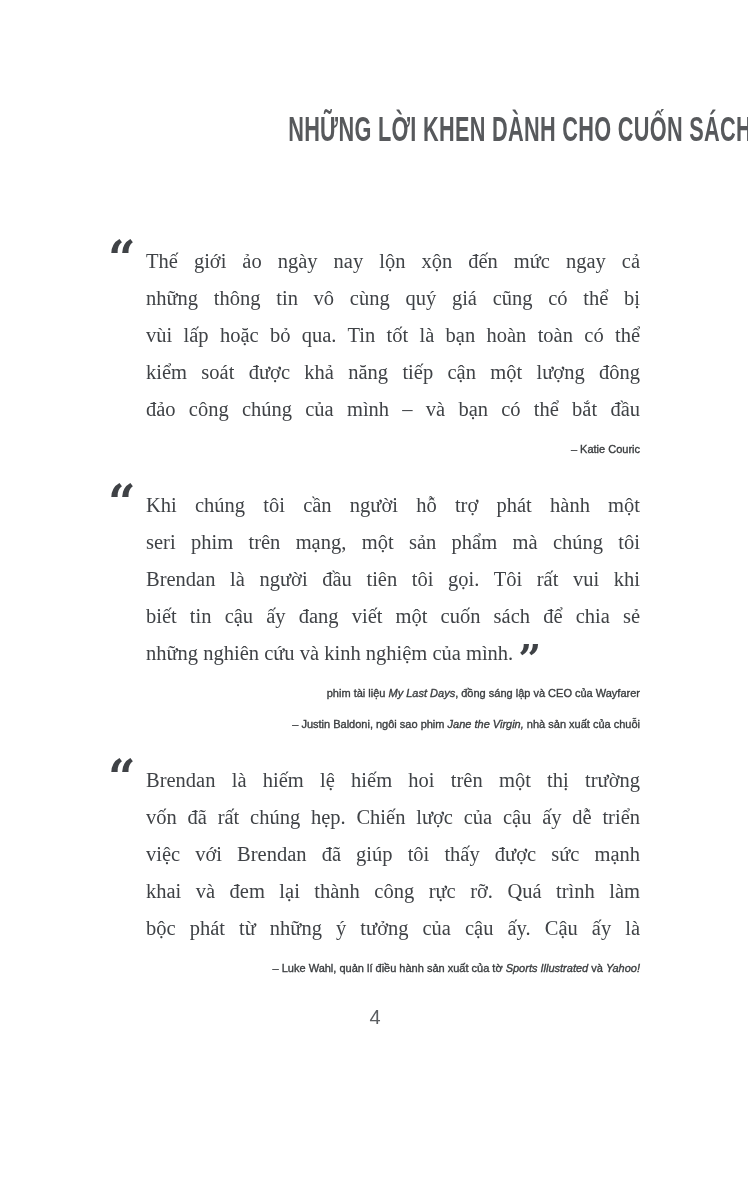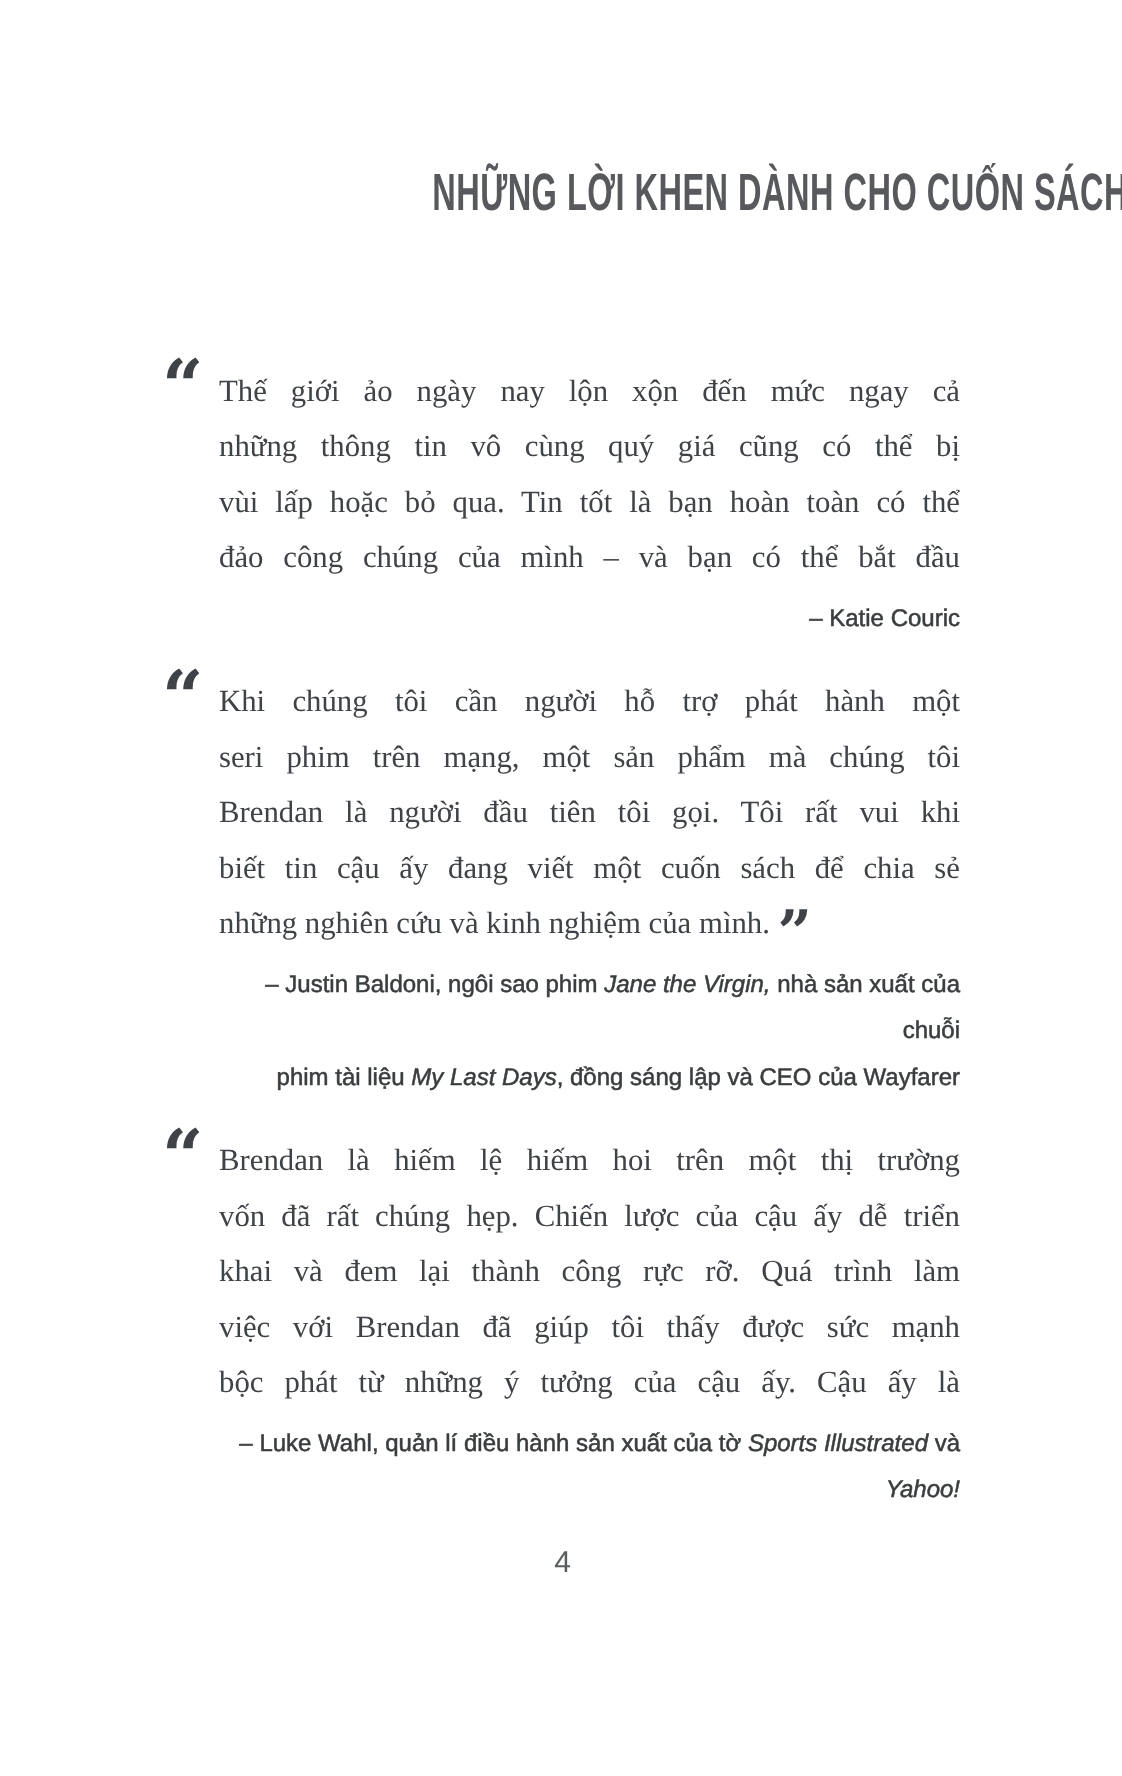--- a/index.html
+++ b/index.html
@@ -64,21 +64,21 @@
     vertical-align: -13px;
     margin-left: 5px;
     color: #3f4246;
   }
   .attribution {
     margin: 6px 0 22px 0;
     text-align: right;
   }
   .attr-line {
     font-family: "Liberation Sans", sans-serif;
-    font-size: 16px;
+    font-size: 11px;
     line-height: 31px;
     color: #3a3d3f;
     -webkit-text-stroke: 0.35px #3a3d3f;
   }
   .page-number {
     margin-top: 10px;
     text-align: center;
     font-family: "Liberation Sans", sans-serif;
     font-size: 20px;
     color: #5b5e61;
@@ -92,49 +92,50 @@
     <h1 class="page-title">NHỮNG LỜI KHEN DÀNH CHO CUỐN SÁCH</h1>
   </div>
 
   <section>
   <article class="quote">
     <span class="open-q">“</span>
     <div class="qlines">
           <div class="qline"><span>Thế giới ảo ngày nay lộn xộn đến mức ngay cả</span></div>
           <div class="qline"><span>những thông tin vô cùng quý giá cũng có thể bị</span></div>
           <div class="qline"><span>vùi lấp hoặc bỏ qua. Tin tốt là bạn hoàn toàn có thể</span></div>
+          <div class="qline"><span>kiểm soát được khả năng tiếp cận một lượng đông</span></div>
           <div class="qline"><span>đảo công chúng của mình – và bạn có thể bắt đầu</span></div>
         </div>
     <div class="attribution">
           <div class="attr-line"><span>– Katie Couric</span></div>
         </div>
   </article>
 
   <article class="quote">
     <span class="open-q">“</span>
     <div class="qlines">
           <div class="qline"><span>Khi chúng tôi cần người hỗ trợ phát hành một</span></div>
           <div class="qline"><span>seri phim trên mạng, một sản phẩm mà chúng tôi</span></div>
           <div class="qline"><span>Brendan là người đầu tiên tôi gọi. Tôi rất vui khi</span></div>
           <div class="qline"><span>biết tin cậu ấy đang viết một cuốn sách để chia sẻ</span></div>
           <div class="qline last"><span>những nghiên cứu và kinh nghiệm của mình.</span><span class="close-q">”</span></div>
         </div>
     <div class="attribution">
+          <div class="attr-line"><span>phim tài liệu </span><em>My Last Days</em><span>, đồng sáng lập và CEO của Wayfarer</span></div>
           <div class="attr-line"><span>– Justin Baldoni, ngôi sao phim </span><em>Jane the Virgin,</em><span> nhà sản xuất của chuỗi</span></div>
-          <div class="attr-line"><span>phim tài liệu </span><em>My Last Days</em><span>, đồng sáng lập và CEO của Wayfarer</span></div>
         </div>
   </article>
 
   <article class="quote">
     <span class="open-q">“</span>
     <div class="qlines">
           <div class="qline"><span>Brendan là hiếm lệ hiếm hoi trên một thị trường</span></div>
           <div class="qline"><span>vốn đã rất chúng hẹp. Chiến lược của cậu ấy dễ triển</span></div>
+          <div class="qline"><span>việc với Brendan đã giúp tôi thấy được sức mạnh</span></div>
           <div class="qline"><span>khai và đem lại thành công rực rỡ. Quá trình làm</span></div>
-          <div class="qline"><span>việc với Brendan đã giúp tôi thấy được sức mạnh</span></div>
           <div class="qline"><span>bộc phát từ những ý tưởng của cậu ấy. Cậu ấy là</span></div>
         </div>
     <div class="attribution">
           <div class="attr-line"><span>– Luke Wahl, quản lí điều hành sản xuất của tờ </span><em>Sports Illustrated</em><span> và </span><em>Yahoo!</em></div>
         </div>
   </article>
 </section>
 
   <div class="page-number">4</div>
 </main>

